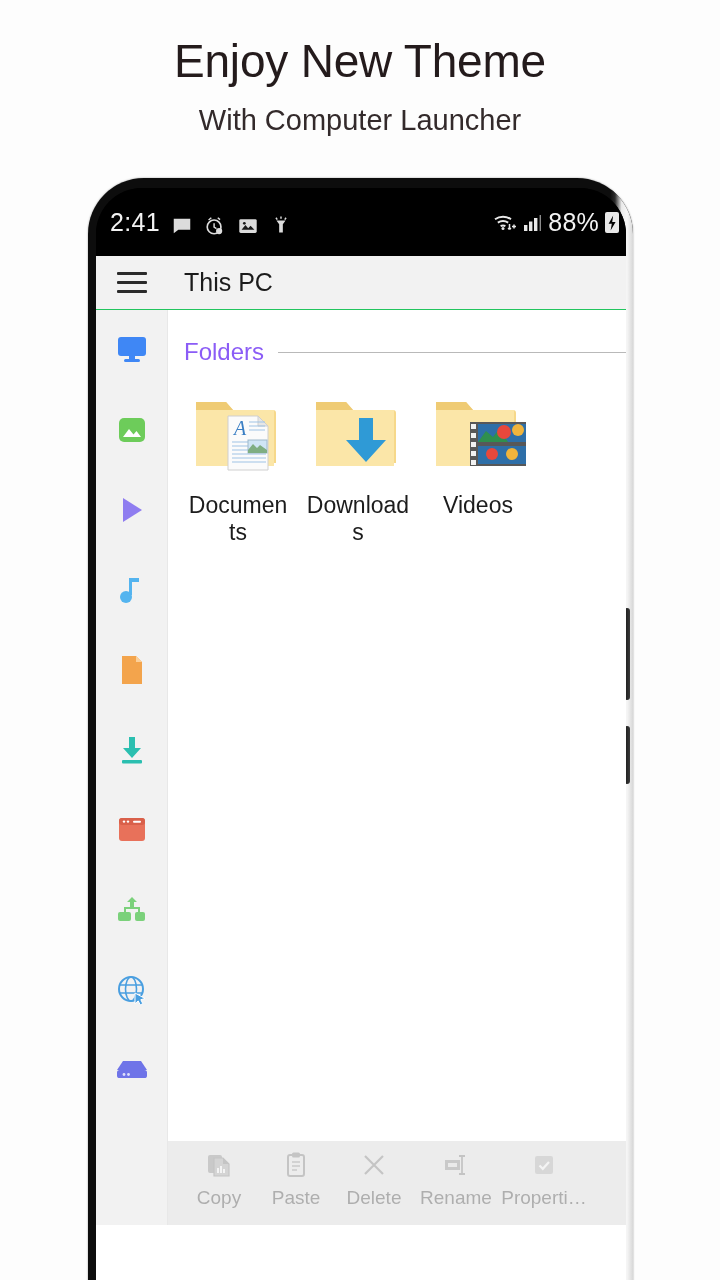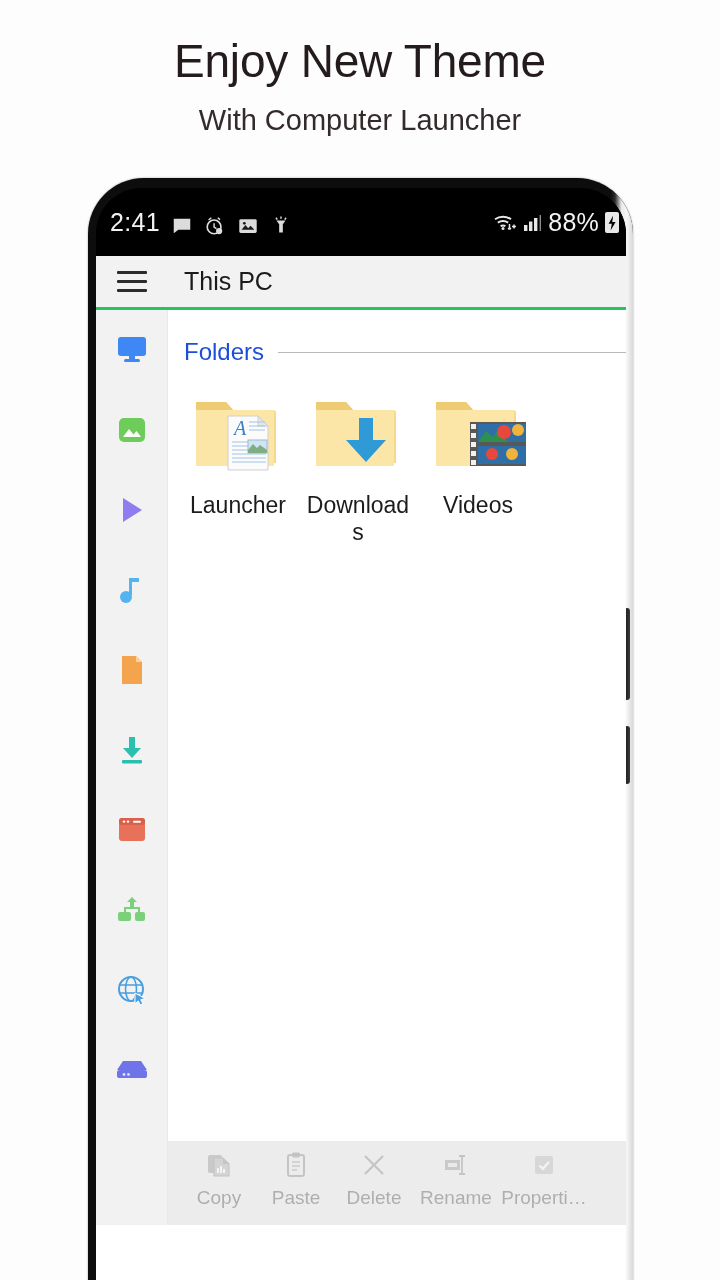--- a/index.html
+++ b/index.html
@@ -119,21 +119,21 @@
   .rest-sq i {
     position: absolute; border: 2px solid #333; background: #f2f2f2;
   }
   .rest-sq i.b { left: 0; top: 5px; width: 14px; height: 14px; }
   .rest-sq i.a { left: 5px; top: 0; width: 14px; height: 14px; background: transparent; }
   .close-x { font-size: 30px; color: #9a9a9a; font-weight: 300; line-height: 1; }
 
   
   .pathbar {
     height: 54px; background: #f2f2f2; display: flex; align-items: center;
-    border-bottom: 3px solid #22c55e;
+    border-bottom: 1px solid #22c55e;
   }
   .hamb {
     width: 72px; display: flex; flex-direction: column; align-items: center;
     gap: 6px; cursor: pointer;
   }
   .hamb span { display: block; width: 30px; height: 3px; background: #2b2b2b; border-radius: 1px; }
   .path-text { margin-left: 16px; font-size: 25px; color: #1b1b1b; }
 
   
   .winbody { position: relative; height: 915px; display: flex; }
@@ -142,21 +142,21 @@
     padding-top: 22px; display: flex; flex-direction: column; align-items: center;
     gap: 44px;
   }
   .side-item { width: 40px; height: 36px; display: flex; align-items: center; justify-content: center; cursor: pointer; }
 
   .content { flex: 1; background: #ffffff; position: relative; overflow: hidden; }
   .section-head {
     display: flex; align-items: center; gap: 14px;
     padding: 28px 0 0 16px;
   }
-  .section-title { font-size: 24px; color: #1d4ed8; white-space: nowrap; }
+  .section-title { font-size: 24px; color: #8b5cf6; white-space: nowrap; }
   .section-rule { flex: 1; height: 1px; background: #b9b9b9; margin-right: 0; }
 
   .folder-grid {
     display: flex; padding: 22px 0 0 10px; gap: 0;
   }
   .folder-cell {
     width: 120px; display: flex; flex-direction: column; align-items: center;
     cursor: pointer;
   }
   .folder-ico { width: 104px; height: 92px; position: relative; }
@@ -360,21 +360,21 @@
                       <path d="M72 28l10 10H72z" fill="#e6e6e6" stroke="#cfcfcf" stroke-width="1"></path>
                       <text x="48" y="47" font-family="Liberation Serif, serif" font-style="italic" font-size="20" fill="#3b7fc4">A</text>
                       <g stroke="#9fc4e5" stroke-width="1.2">
                         <path d="M63 34h16M63 38h16M63 42h16M46 54h34M46 58h34M46 62h34M46 66h34M46 70h34M46 74h34"></path>
                       </g>
                       <rect x="62" y="52" width="19" height="13" fill="#cfe5f5" stroke="#9fb9cc" stroke-width="1"></rect>
                       <path d="M62 62l5-6 4 4 3-3 7 5v3H62z" fill="#7fae82"></path>
                     </g>
                   </svg>
                 </div>
-                <div class="folder-label">Launcher</div>
+                <div class="folder-label">Documents</div>
               </div>
 
               <div class="folder-cell">
                 <div class="folder-ico">
                   <svg width="104" height="92" viewBox="0 0 104 92">
                     <path d="M10 14h30l7 8h40a3 3 0 0 1 3 3v50H10z" fill="#f6d88a"></path>
                     <path d="M10 22h78v56H10z" fill="#fbe6a8"></path>
                     <path d="M10 14h30l7 8H10z" fill="#efcb74"></path>
                     <path d="M53 30h14v22h13L60 74 40 52h13z" fill="#2f9ad6"></path>
                   </svg>

